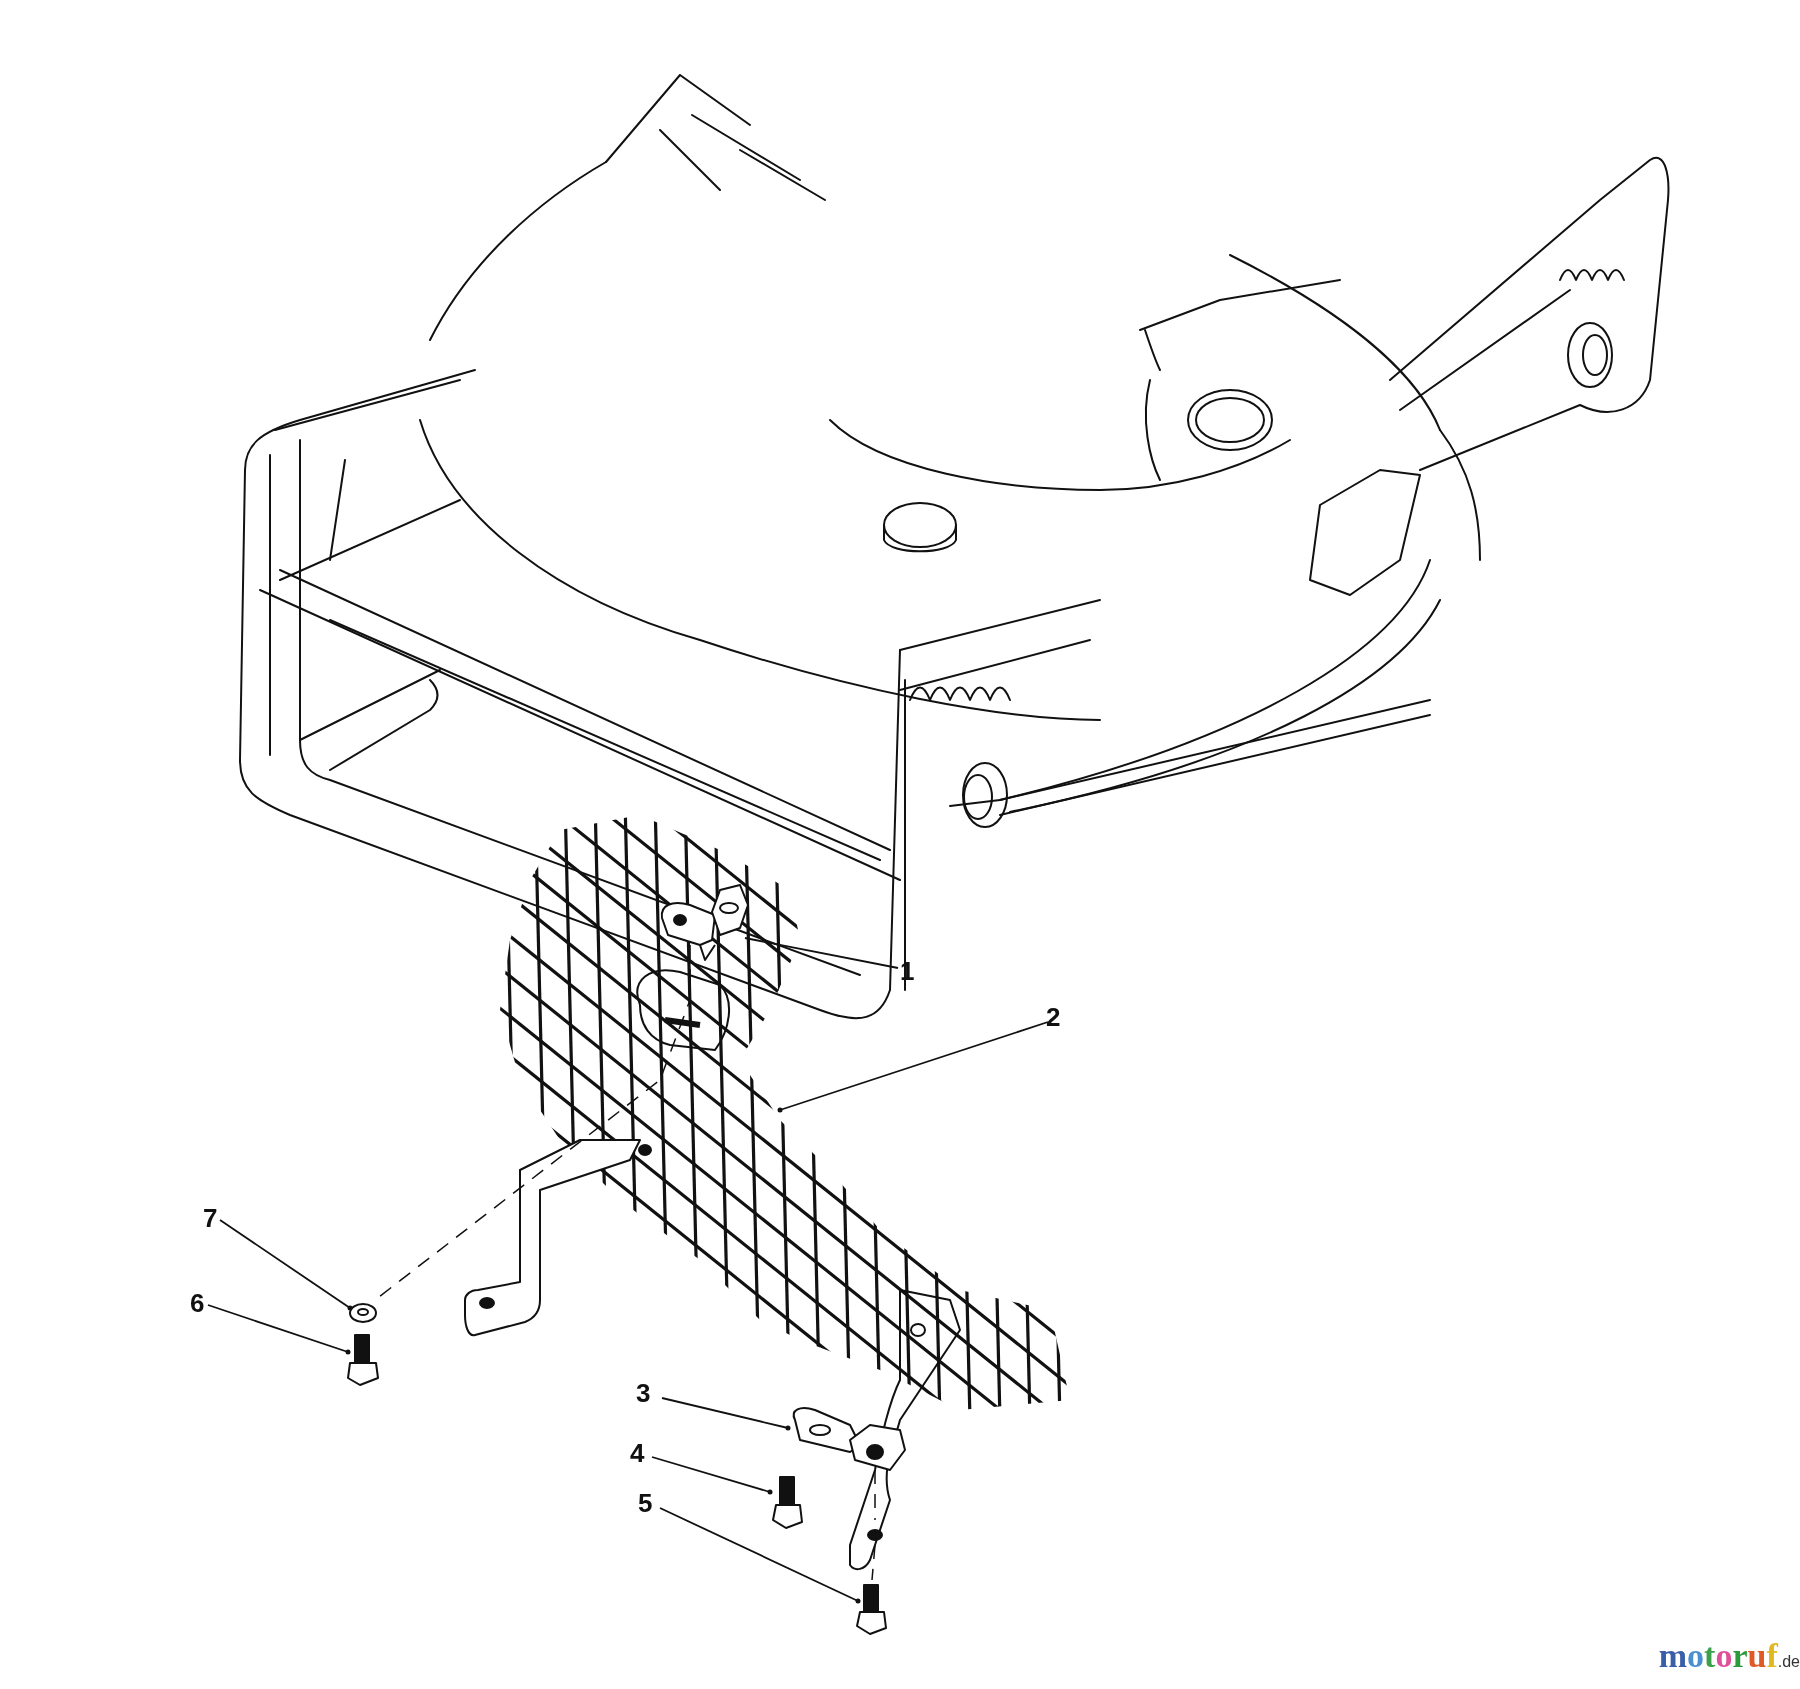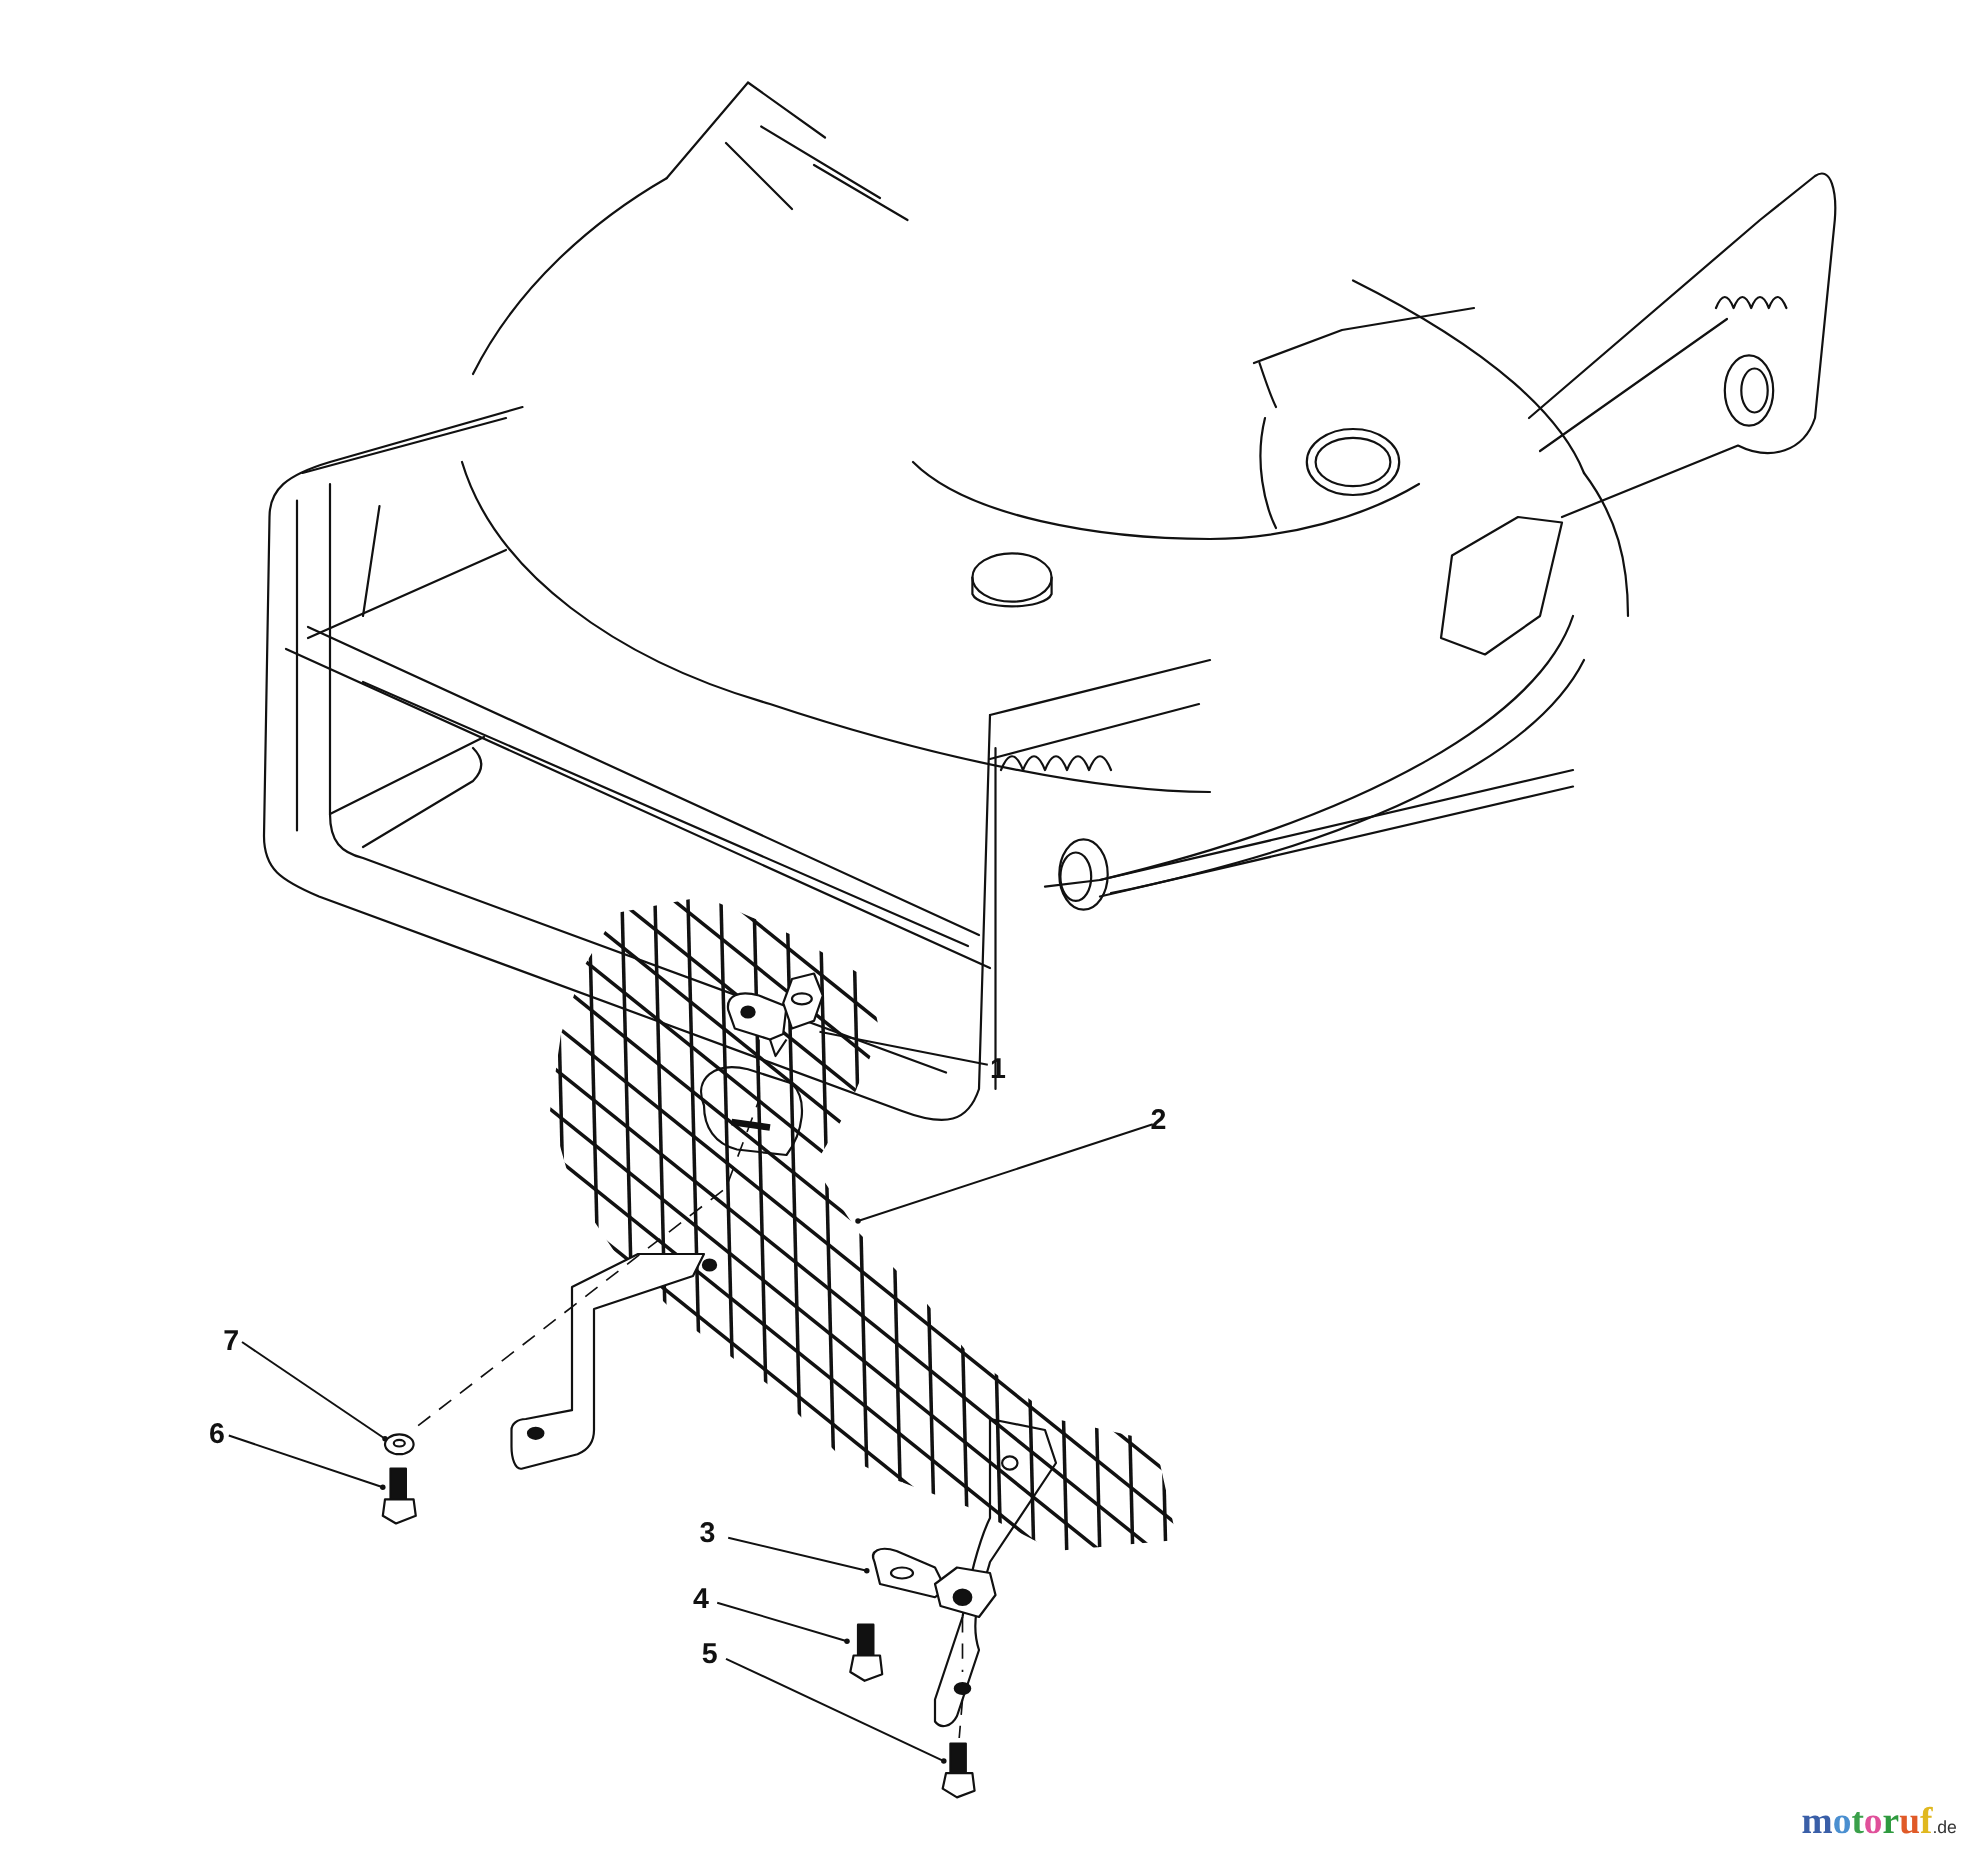--- a/index.html
+++ b/index.html
@@ -1,19 +1,19 @@
 <!DOCTYPE html>
 <html><head>
   <meta charset="utf-8">
   <style>
     html, body { margin: 0; padding: 0; background: #ffffff; }
     body { width: 1800px; height: 1689px; position: relative; overflow: hidden; font-family: "Liberation Sans", sans-serif; }
     #diagram { position: absolute; left: 0; top: 0; width: 1800px; height: 1689px; }
     .callout { position: absolute; font-family: "Liberation Sans", sans-serif; font-weight: bold; font-size: 26px; color: #111; line-height: 1; }
-    .watermark { position: absolute; right: 21px; bottom: 14px; font-family: "Liberation Serif", serif; font-size: 34px; font-weight: bold; letter-spacing: 0px; }
+    .watermark { position: absolute; right: 0; bottom: 14px; font-family: "Liberation Serif", serif; font-size: 34px; font-weight: bold; letter-spacing: 0px; }
     .watermark .tld { font-family: "Liberation Sans", sans-serif; font-size: 16px; font-weight: normal; color: #333; }
   </style>
 </head>
 <body>
 
 <svg id="diagram" viewBox="0 0 1800 1689" xmlns="http://www.w3.org/2000/svg">
   <defs>
     <clipPath id="meshClip">
       <path d="M560,830 L640,815 L720,850 L790,890 L800,940 L770,1010 L740,1060 L780,1120 L830,1170 L880,1230 L960,1290 L1050,1310 L1070,1400 L960,1410 L880,1370 L800,1340 L760,1320 L700,1260 L620,1200 L560,1140 L520,1080 L500,1010 L510,940 L530,880 Z"></path>
     </clipPath>

